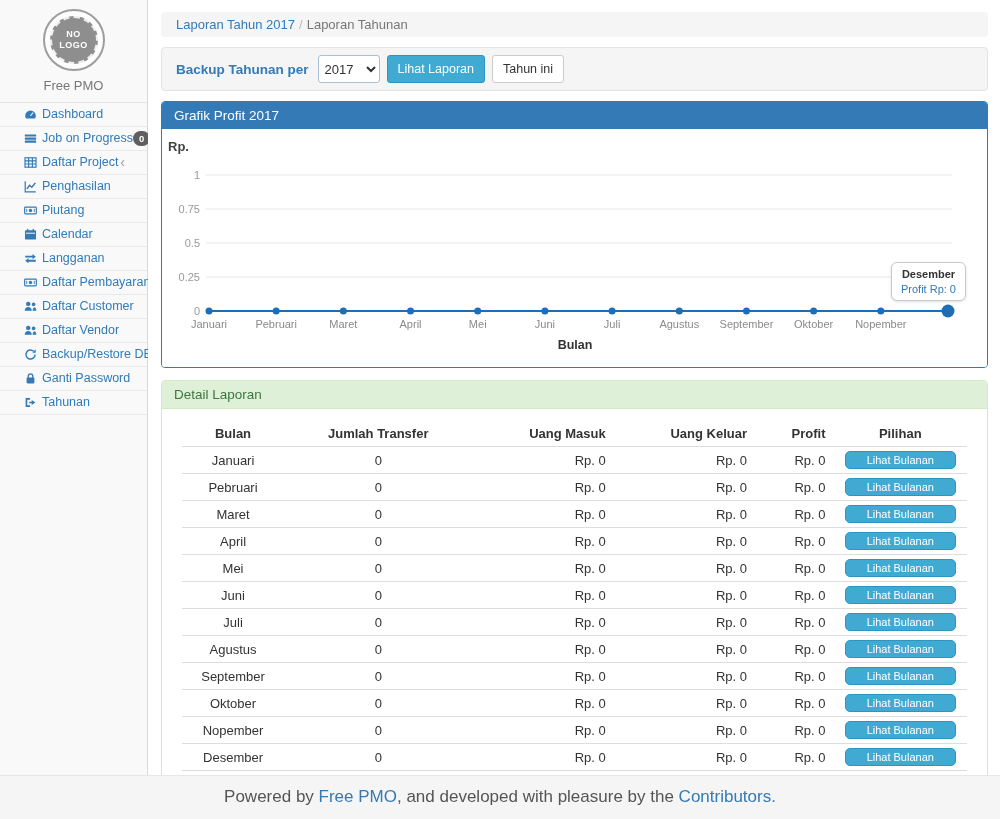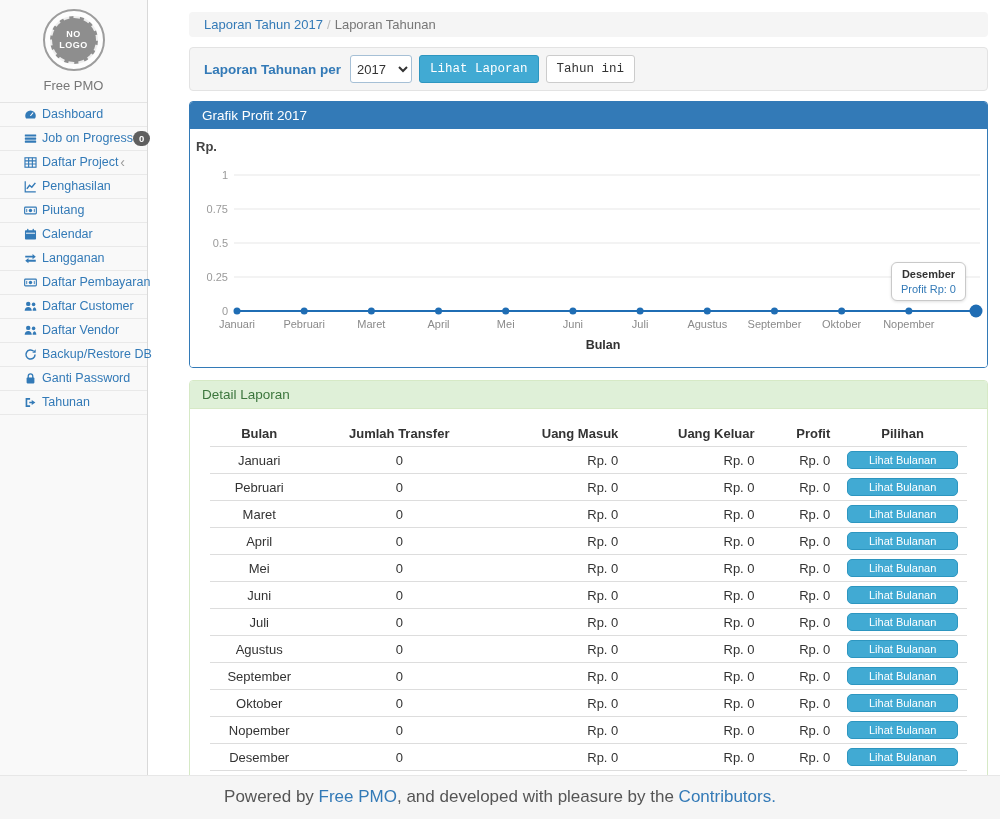--- a/index.html
+++ b/index.html
@@ -1,19 +1,19 @@
 <!DOCTYPE html>
 <html><head>
 <meta charset="utf-8">
 <style>
   * { margin:0; padding:0; box-sizing:border-box; }
   html,body { width:1000px; height:819px; }
   body { font-family:"Liberation Sans", sans-serif; background:#fff; color:#333; overflow:hidden; font-size:13px; }
 
-  .layout { display:flex; height:775px;gap:28px; }
+  .layout { display:flex; height:775px; }
 
   
   .sidebar { flex:0 0 148px; width:148px; background:#f9f9f9; border-right:1px solid #d9d9d9; }
   .logo-wrap { text-align:center; padding:9px 0 0; }
   .logo-outer { width:62px; height:62px; border:2px solid #9d9d9d; border-radius:50%; margin:0 auto; display:flex; align-items:center; justify-content:center; background:#fdfdfd; }
   .logo-inner { width:48px; height:48px; border-radius:50%; background:#8e8e8e; border:2px dashed #ededed; color:#fff; font-size:9px; font-weight:bold; display:flex; flex-direction:column; align-items:center; justify-content:center; line-height:1.2; letter-spacing:.5px; }
   .brand-name { color:#777; font-size:13px; text-align:center; padding:7px 0 9px; }
   .menu { border-top:1px solid #e4e4e4; }
   .menu-item { display:flex; align-items:flex-start; padding:4px 22px; border-bottom:1px solid #e9e9e9; color:#337ab7; font-size:12.5px; cursor:pointer; min-height:24px; background:#f9f9f9; }
   .mi-icon { width:16px; height:14px; margin-right:4px; display:inline-flex; align-items:center; justify-content:center; flex:0 0 16px; }
@@ -24,21 +24,21 @@
 
   
   .content { flex:1; padding:12px 12px 0 13px; background:#fff; overflow:hidden; }
   .breadcrumb { background:#f5f5f5; border-radius:4px; padding:5px 15px; margin-bottom:10px; font-size:13px; color:#777; }
   .crumb-link { color:#337ab7; cursor:pointer; }
   .crumb-sep { color:#bbb; padding:0 4px; }
 
   .well { background:#f5f5f5; border:1px solid #e3e3e3; border-radius:4px; padding:7px 14px; margin-bottom:10px; display:flex; align-items:center; gap:7px; height:44px; }
   .well-label { color:#337ab7; font-weight:bold; font-size:13.5px; margin-right:2px; }
   .year-select { height:28px; width:62px; border:1px solid #a6c0d6; border-radius:3px; background:#fff; font-size:13px; font-family:inherit; color:#333; padding:0 2px; }
-  .btn { border-radius:3px; font-size:12.5px; font-family:Liberation Mono, monospace; padding:5px 10px; cursor:pointer; line-height:1.35; }
+  .btn { border-radius:3px; font-size:12.5px; font-family:Liberation Sans, sans-serif; padding:5px 10px; cursor:pointer; line-height:1.35; }
   .btn-info { background:#41aad3; border:1px solid #2d96c0; color:#fff; }
   .btn-default { background:#fff; border:1px solid #ccc; color:#333; }
 
   .panel { border-radius:4px; margin-bottom:12px; }
   .panel-primary { border:1px solid #337ab7; }
   .panel-primary .panel-heading { background:#337ab7; color:#fff; padding:6px 12px; font-size:13.5px; border-radius:3px 3px 0 0; }
   .chart-body { position:relative; height:238px; background:#fff; border-radius:0 0 3px 3px; overflow:hidden; }
   .chart-tooltip { position:absolute; top:133px; right:21px; background:#fff; border:1px solid #c9c9c9; border-radius:6px; box-shadow:0 1px 3px rgba(0,0,0,.12); padding:5px 9px; text-align:center; font-size:11px; }
   .ct-title { font-weight:bold; color:#333; }
   .ct-text { color:#337ab7; margin-top:3px; white-space:nowrap; }
@@ -212,21 +212,21 @@
       </nav>
   </aside>
 
   <main class="content">
 
     <div class="breadcrumb">
       <span class="crumb-link">Laporan Tahun 2017</span><span class="crumb-sep">/</span><span>Laporan Tahunan</span>
     </div>
 
     <div class="well">
-      <span class="well-label">Laporan Tahunan per</span>
+      <span class="well-label">Backup Tahunan per</span>
       <select class="year-select">
         <option>2017</option>
       </select>
       <button class="btn btn-info">Lihat Laporan</button>
       <button class="btn btn-default">Tahun ini</button>
     </div>
 
     <div class="panel panel-primary">
       <div class="panel-heading">Grafik Profit 2017</div>
       <div class="chart-body">

